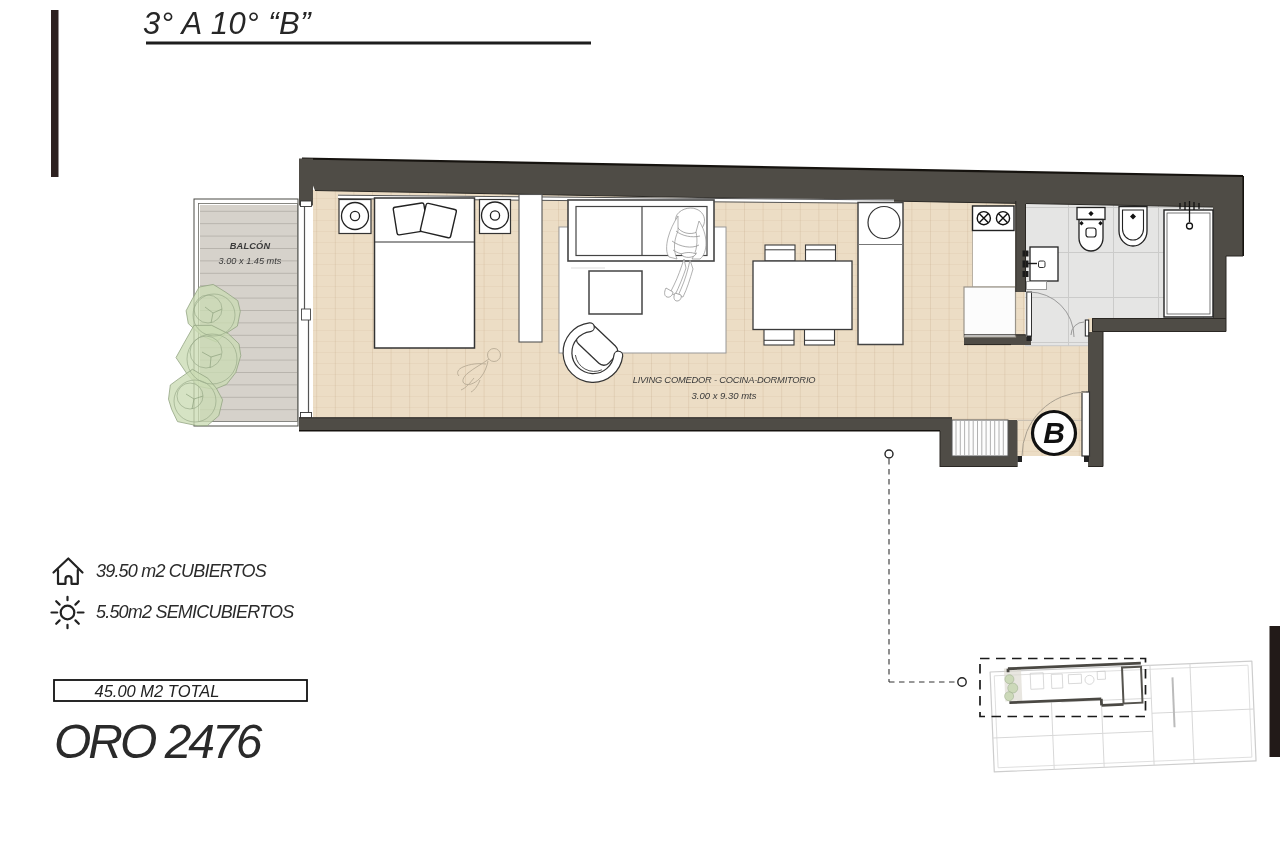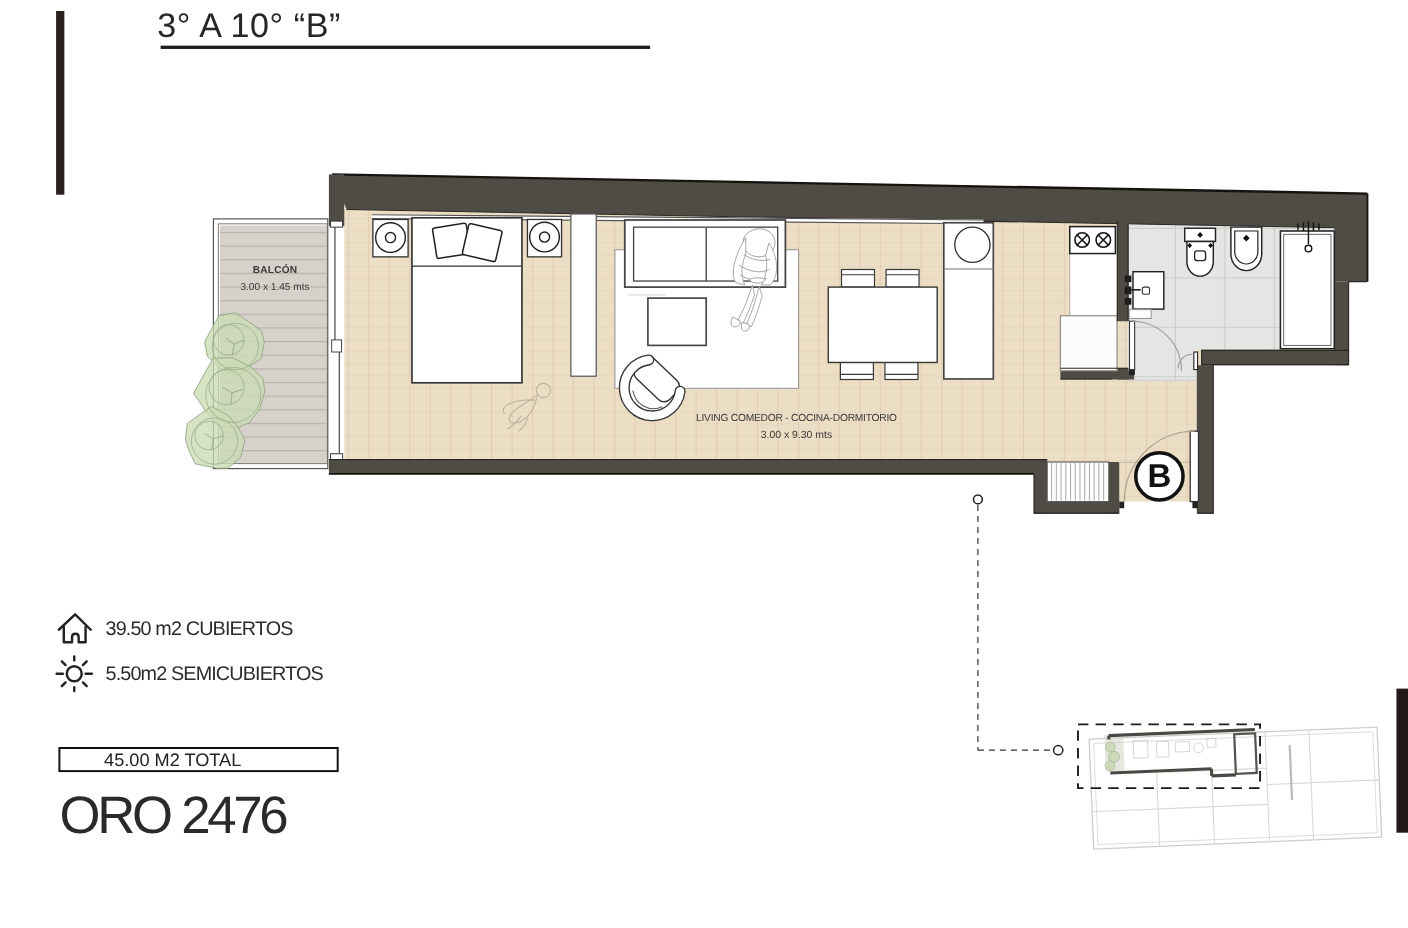--- a/index.html
+++ b/index.html
@@ -1,17 +1,17 @@
 <!DOCTYPE html>
 <html><head>
 <meta charset="utf-8">
 <style>
   html,body{margin:0;padding:0;background:#ffffff;}
   .page{position:relative;width:1280px;height:844px;background:#ffffff;overflow:hidden;
-        font-family:"Liberation Sans", sans-serif;}
+        font-family:"Liberation Sans", sans-serif;font-style:italic;}
   svg text{font-family:"Liberation Sans", sans-serif;}
 </style>
 </head>
 <body>
 <div class="page">
 <svg width="1280" height="844" viewBox="0 0 1280 844">
 <defs>
   <pattern id="plank" patternUnits="userSpaceOnUse" width="18.6" height="40">
     <rect width="18.6" height="40" fill="none"></rect>
     <line x1="0.5" y1="0" x2="0.5" y2="40" stroke="rgba(167,132,92,0.16)" stroke-width="1"></line>

